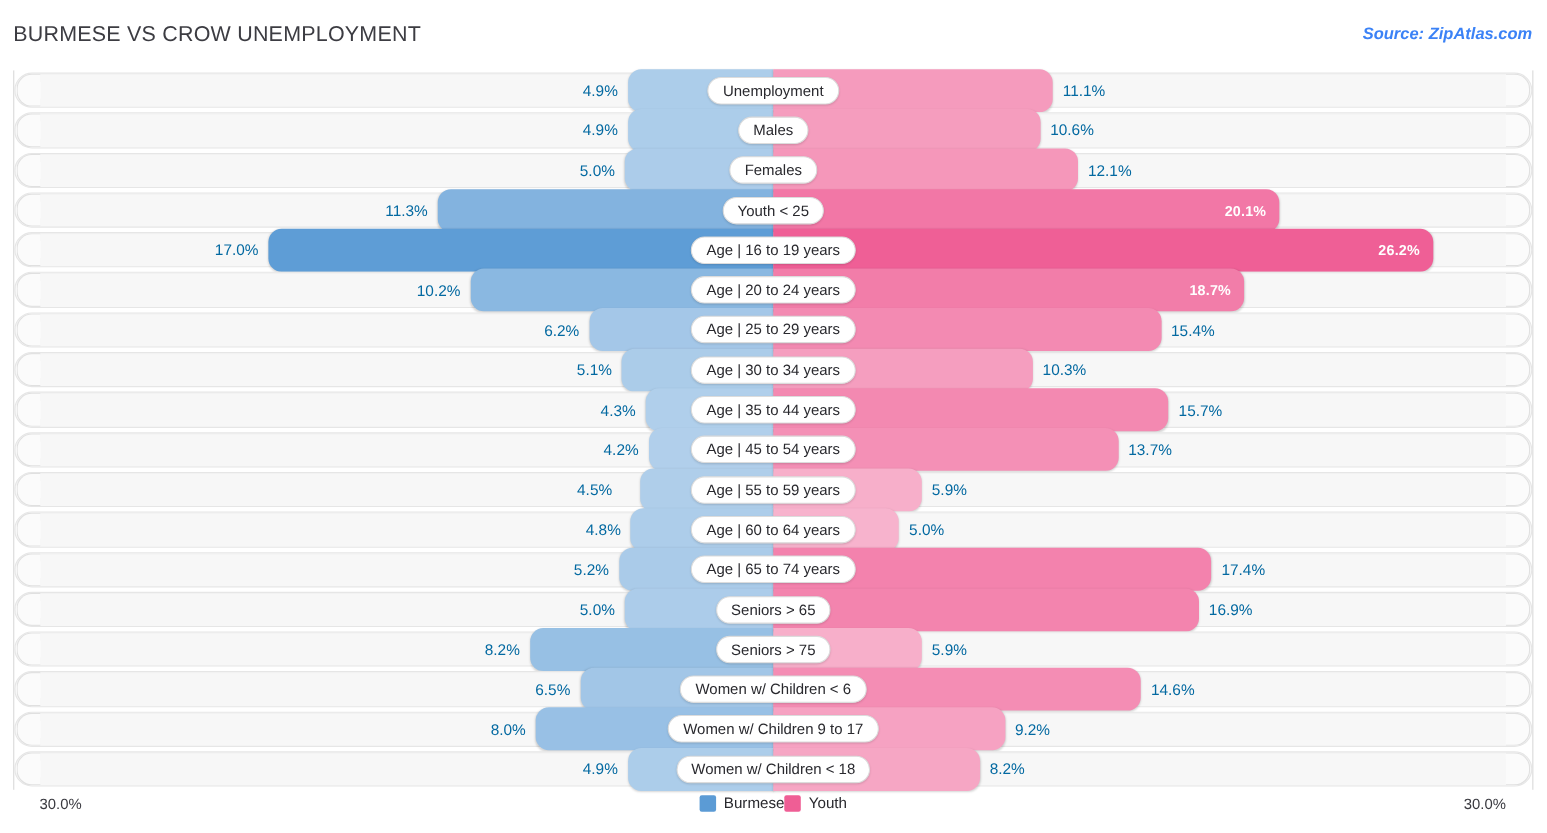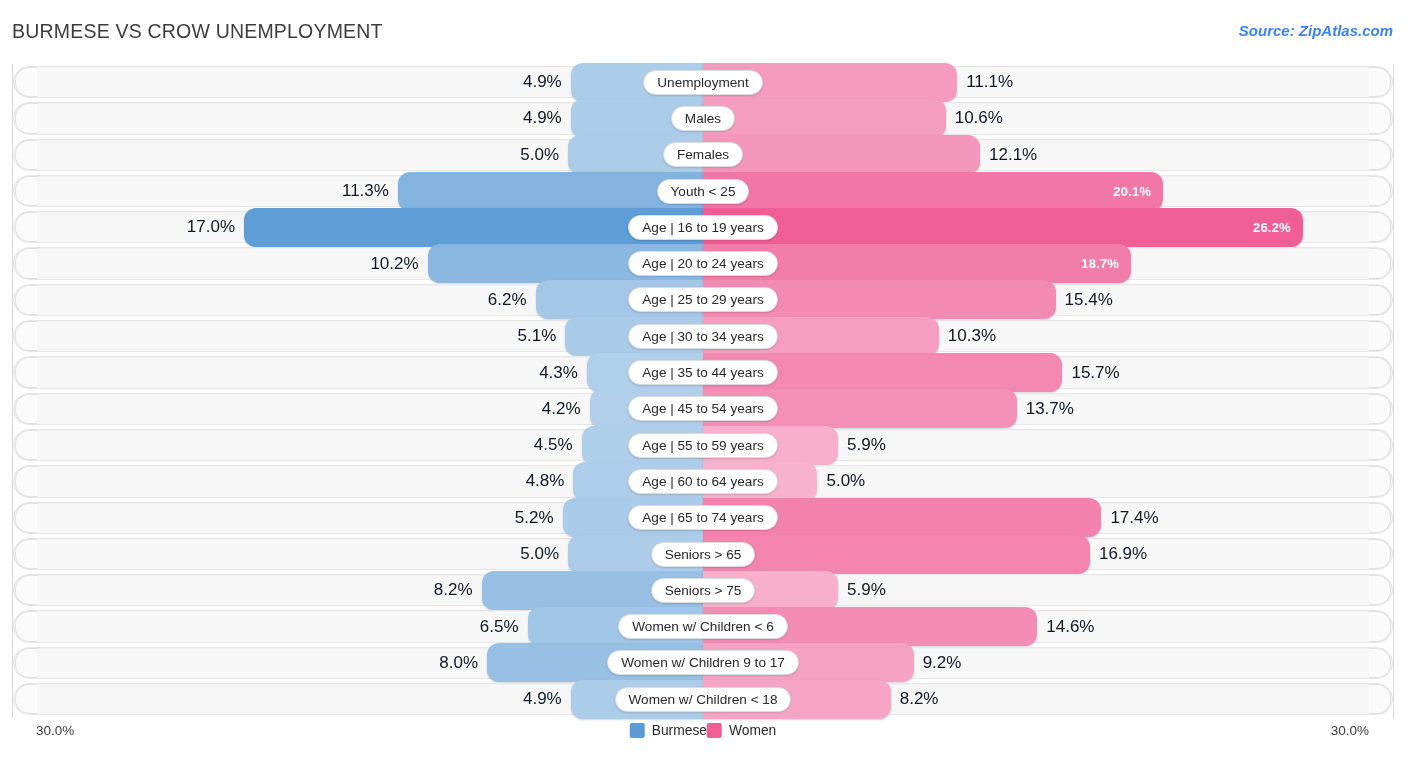--- a/index.html
+++ b/index.html
@@ -64,21 +64,21 @@
   }
   .bar-left  { border-radius: 12px 0 0 12px; justify-content: flex-start; padding-left: 10px; }
   .bar-right { border-radius: 0 12px 12px 0; justify-content: flex-end;  padding-right: 12px; }
 
   .bar-inline-val {
     font-size: 13px; font-weight: bold; color: #ffffff;
     white-space: nowrap; letter-spacing: .2px;
   }
 
   .ext-val {
-    font-size: 17px; color: #0f172a;
+    font-size: 14px; color: #0369a1;
     white-space: nowrap;
   }
   .ext-left  { margin-right: 9px; }
   .ext-right { margin-left: 9px; }
 
   
   .pill {
     position: relative; z-index: 4;
     background: #ffffff;
     border: 1px solid #dcdcdc;
@@ -271,21 +271,21 @@
         <div class="half half-right" style="width: 648px;">
           <div class="bar bar-right" style="width: 313.675px; background: rgb(244, 144, 182);"></div>
           <span class="ext-val ext-right">13.7%</span>
         </div>
         <div class="pill">Age | 45 to 54 years</div>
       </div>
       <div class="row">
         <div class="row-track"></div>
         <div class="cap cap-l"></div>
         <div class="cap cap-r"></div>
-        <div class="half half-left" style="width: 648px;">
+        <div class="half half-left" style="width: 648px; gap: 16px;">
           <span class="ext-val ext-left">4.5%</span>
           <div class="bar bar-left" style="width: 121.5px; background: rgb(175, 206, 234);"></div>
         </div>
         <div class="half half-right" style="width: 648px;">
           <div class="bar bar-right" style="width: 135.086px; background: rgb(247, 175, 202);"></div>
           <span class="ext-val ext-right">5.9%</span>
         </div>
         <div class="pill">Age | 55 to 59 years</div>
       </div>
       <div class="row">
@@ -390,19 +390,19 @@
 
   <div class="footer">
     <div class="axis-left">30.0%</div>
     <div class="legend" id="legend">
         <div class="legend-item">
           <span class="legend-swatch" style="background: rgb(91, 155, 213);"></span>
           <span class="legend-label">Burmese</span>
         </div>
         <div class="legend-item">
           <span class="legend-swatch" style="background: rgb(239, 94, 149);"></span>
-          <span class="legend-label">Women</span>
+          <span class="legend-label">Youth</span>
         </div>
       </div>
     <div class="axis-right">30.0%</div>
   </div>
 
 </div>
 
 </body></html>

